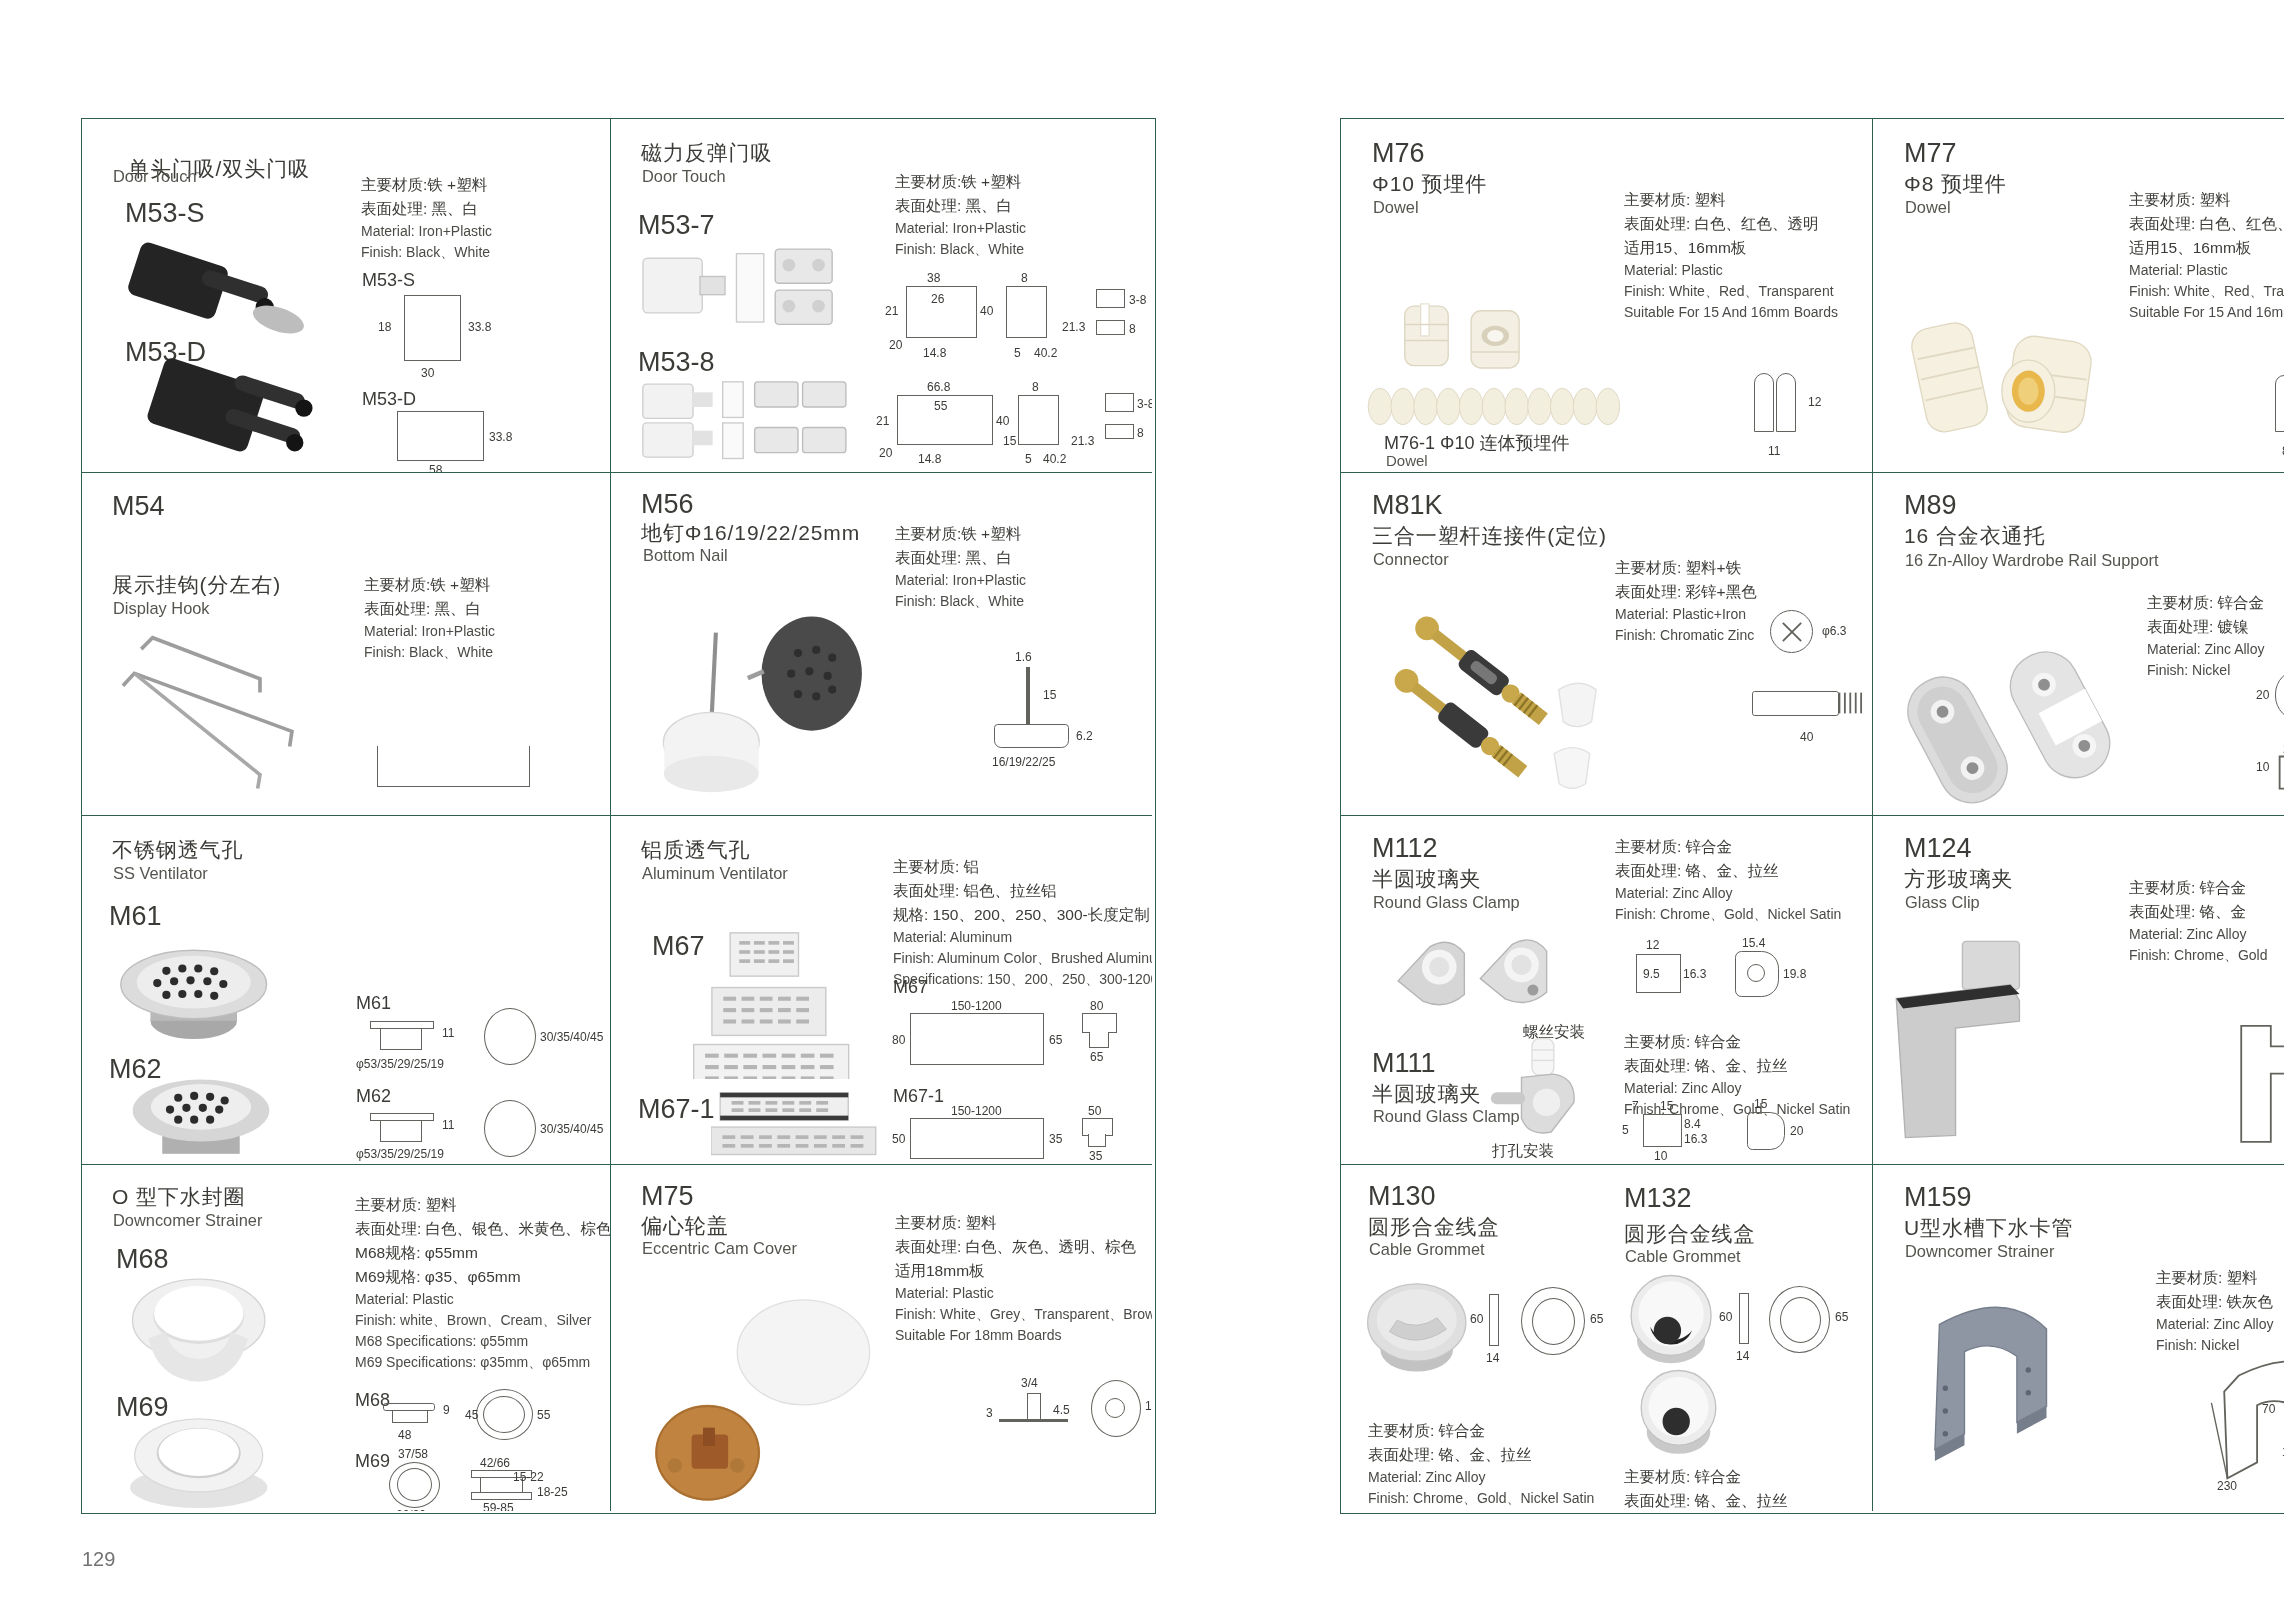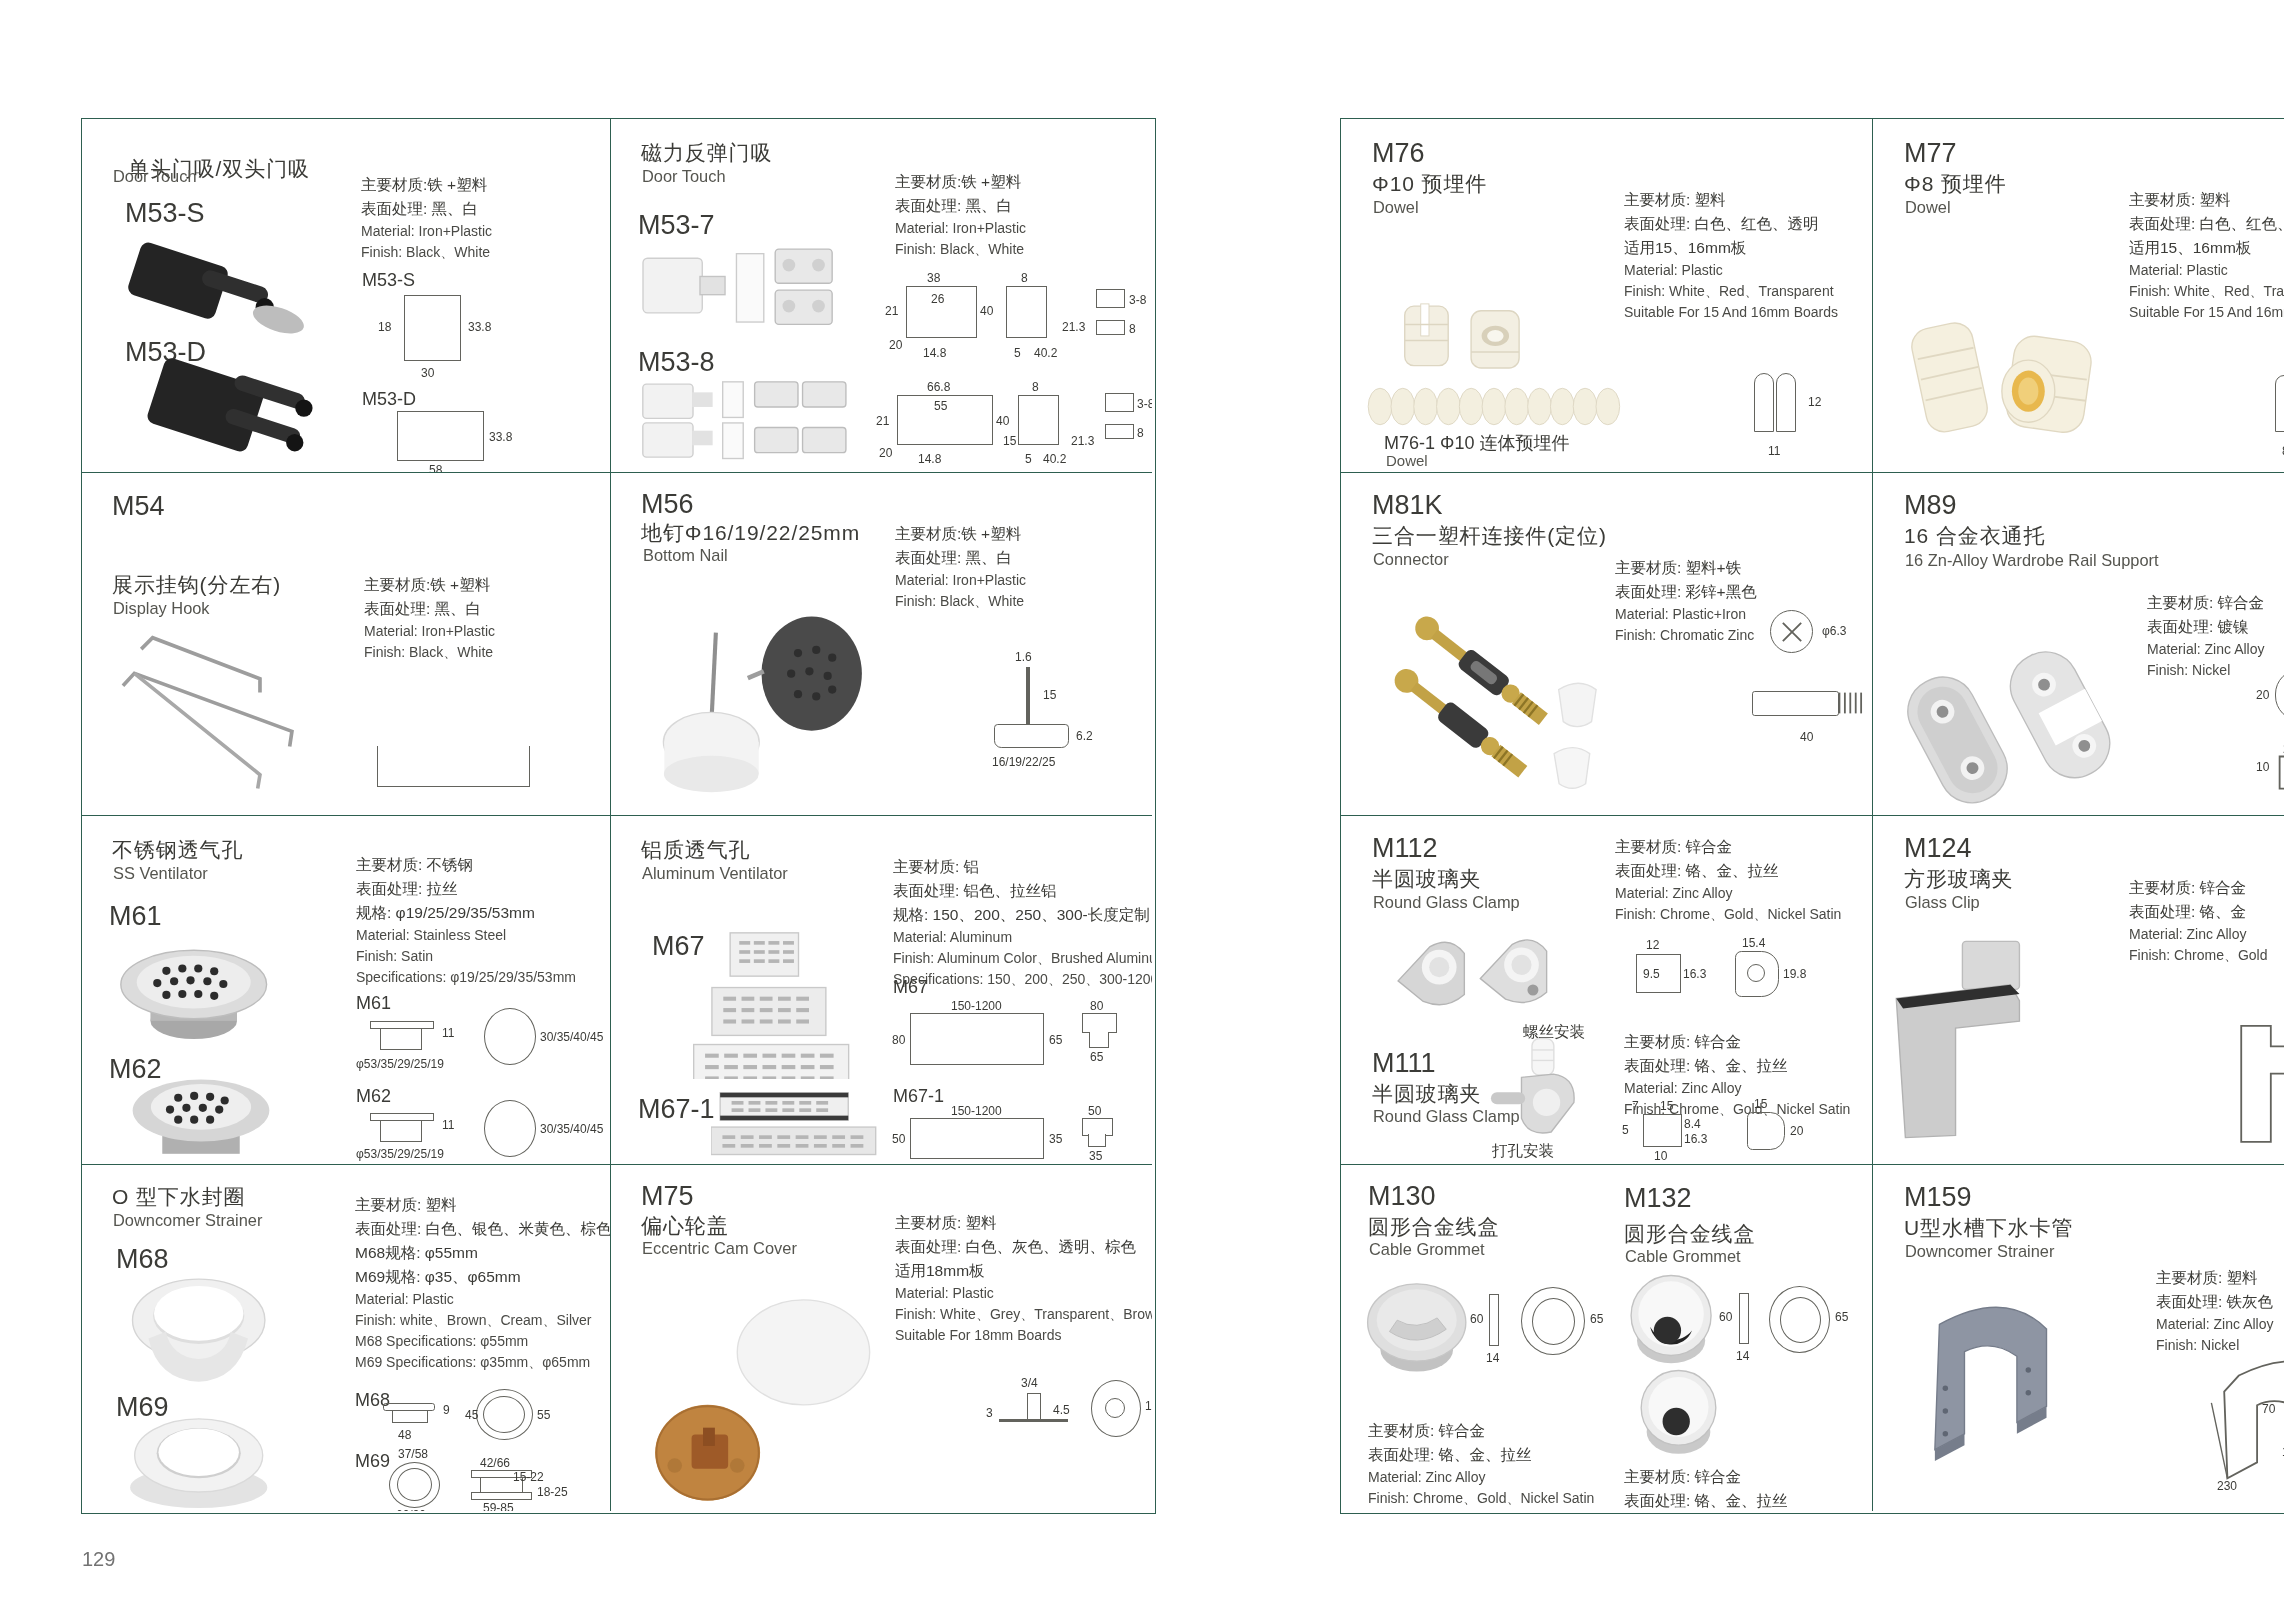--- a/index.html
+++ b/index.html
@@ -226,28 +226,20 @@
             <circle cx="232" cy="58" r="9"></circle>
           <circle cx="112" cy="78" r="9"></circle>
             <circle cx="148" cy="74" r="9"></circle>
             <circle cx="184" cy="74" r="9"></circle>
             <circle cx="220" cy="78" r="9"></circle>
           <circle cx="130" cy="100" r="9"></circle>
             <circle cx="165" cy="100" r="9"></circle>
             <circle cx="200" cy="100" r="9"></circle>
         </g>
       </svg>
-      <div class="spec" style="left:274px;top:37px;">
-        <div class="scn">主要材质: 不锈钢</div>
-        <div class="scn">表面处理: 拉丝</div>
-        <div class="scn">规格: φ19/25/29/35/53mm</div>
-        <div class="sen">Material: Stainless Steel</div>
-        <div class="sen">Finish: Satin</div>
-        <div class="sen">Specifications: φ19/25/29/35/53mm</div>
-      </div>
       <div class="dcode" style="left:274px;top:177px;">M61</div>
       <div class="abs" style="left:288px;top:205px;width:62px;height:5.5px;border:1.4px solid #63635d;"></div>
       <div class="abs" style="left:298px;top:212px;width:40px;height:20.6px;border:1.4px solid #63635d;border-top:none;"></div>
       <div class="dim" style="left:360px;top:210px;">11</div>
       <div class="dim" style="left:274px;top:241px;">φ53/35/29/25/19</div>
       <div class="abs" style="left:402px;top:192px;width:50px;height:55px;border:1.4px solid #63635d;border-radius:50%;"></div>
       <div class="dim" style="left:458px;top:214px;">30/35/40/45</div>
       <div class="dcode" style="left:274px;top:270px;">M62</div>
       <div class="abs" style="left:288px;top:297px;width:62px;height:5.5px;border:1.4px solid #63635d;"></div>
       <div class="abs" style="left:298px;top:304px;width:40px;height:20.6px;border:1.4px solid #63635d;border-top:none;"></div>

